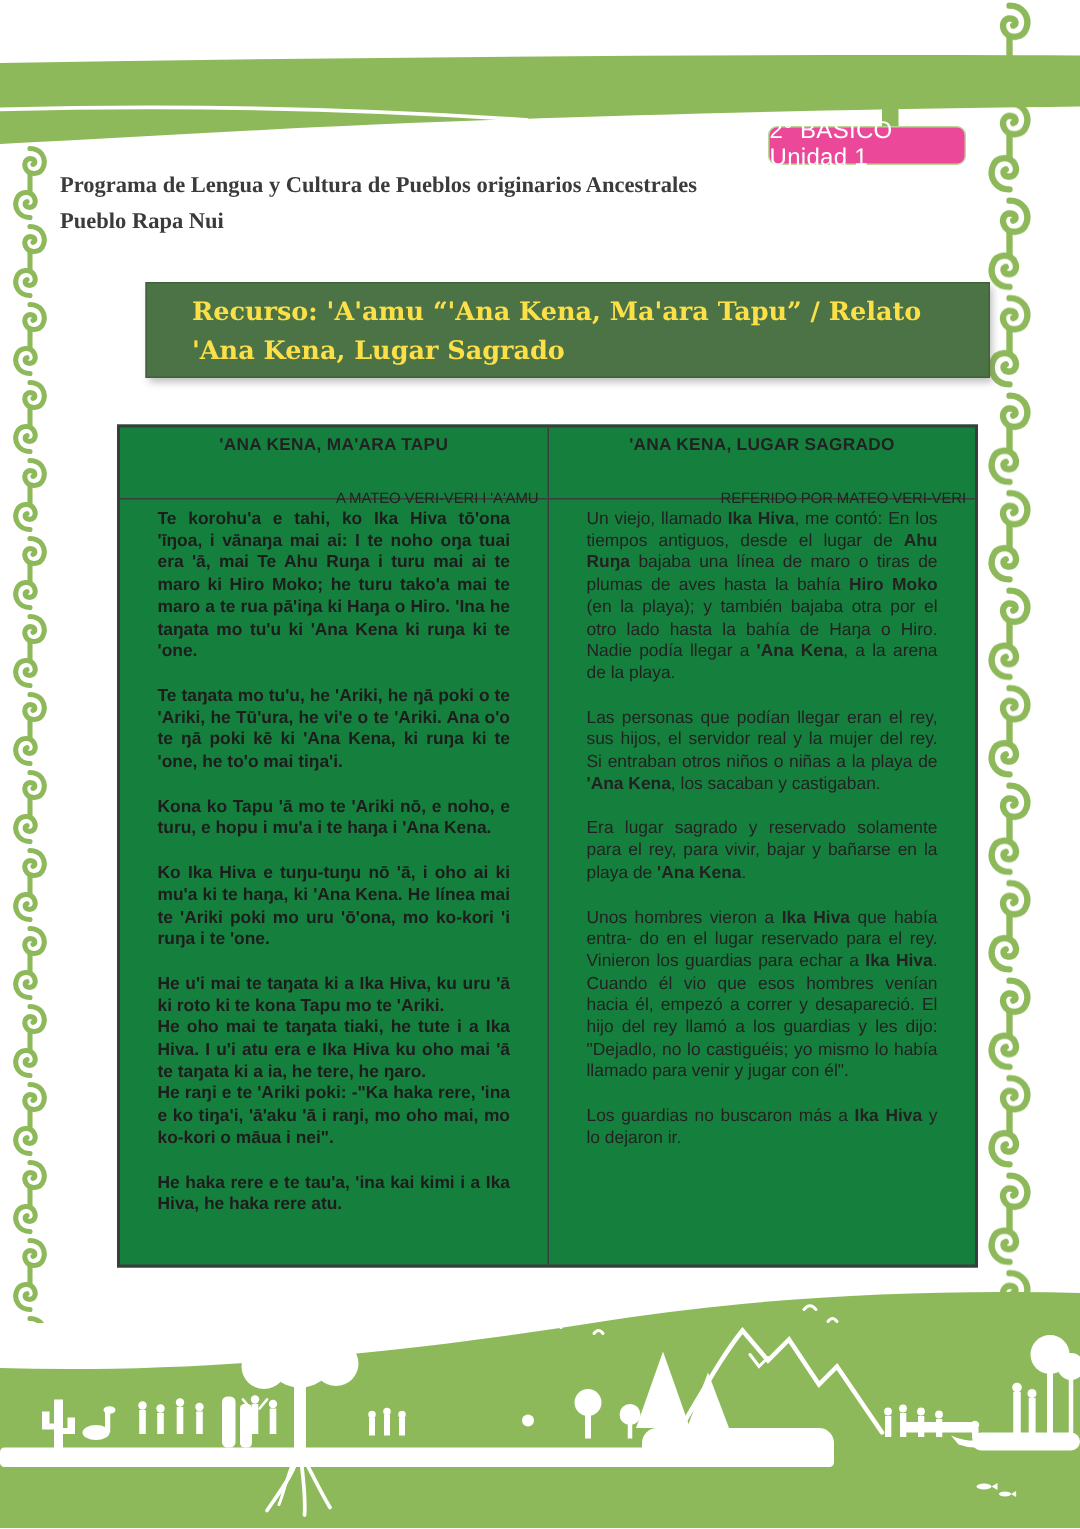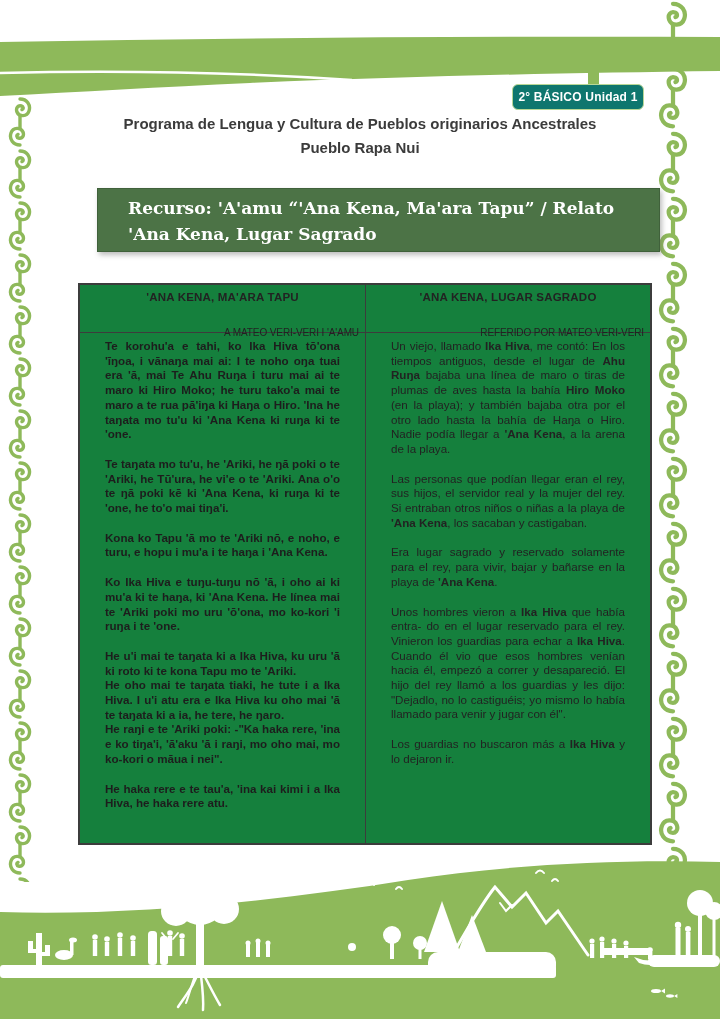--- a/index.html
+++ b/index.html
@@ -4,40 +4,40 @@
 <style>
   html,body { margin:0; padding:0; background:#ffffff; }
   .page {
     position:relative; width:720px; height:1019px; background:#ffffff;
     overflow:hidden; font-family:"Liberation Sans", sans-serif; color:#3b3b3b;
   }
   
   .top-band { position:absolute; left:0; top:0; }
   .unit-badge {
     position:absolute; left:512px; top:84px; width:130px; height:24px;
-    background:#0f766e; border:1px solid #b9d795; border-radius:6px;
+    background:#ec4899; border:1px solid #b9d795; border-radius:6px;
     display:flex; align-items:center; justify-content:center;
-    color:#ffffff; font-size:12px; font-weight:bold; letter-spacing:.2px;
+    color:#ffffff; font-size:16px; font-weight:normal; letter-spacing:.2px;
   }
   
   .border-left  { position:absolute; left:8px;  top:96px; }
   .border-right { position:absolute; left:658px; top:0px; }
   
   .doc-title {
-    position:absolute; left:40px; top:112px; width:640px; text-align:center;
-    font-size:15px; font-weight:bold; line-height:24px; color:#3b3b3b;
+    position:absolute; left:40px; top:112px; width:640px; text-align:left;
+    font-size:15px; font-weight:bold; line-height:24px; color:#3b3b3b;font-family:Liberation Serif, serif;
   }
   
   .banner {
     position:absolute; left:97px; top:188px; width:563px; height:64px;
     background:#4c7346; border:1px solid #40613b; box-sizing:border-box;
     box-shadow:2px 3px 5px rgba(110,110,110,.45);
     padding:6px 10px 0 30px;
     font-family:"DejaVu Serif", serif; font-weight:bold;
-    font-size:17px; line-height:26px; color:#ffffff;
+    font-size:17px; line-height:26px; color:#fde047;
   }
   
   .story-table {
     position:absolute; left:78px; top:283px; width:574px; height:562px;
     border:2px solid #3c3c3c; box-sizing:border-box; background:#15803d;
     display:grid; grid-template-columns:1fr 1fr;
   }
   .story-col { display:flex; flex-direction:column; overflow:hidden; }
   .story-col.right { border-left:1.5px solid #3c3c3c; }
   .cell-header {

